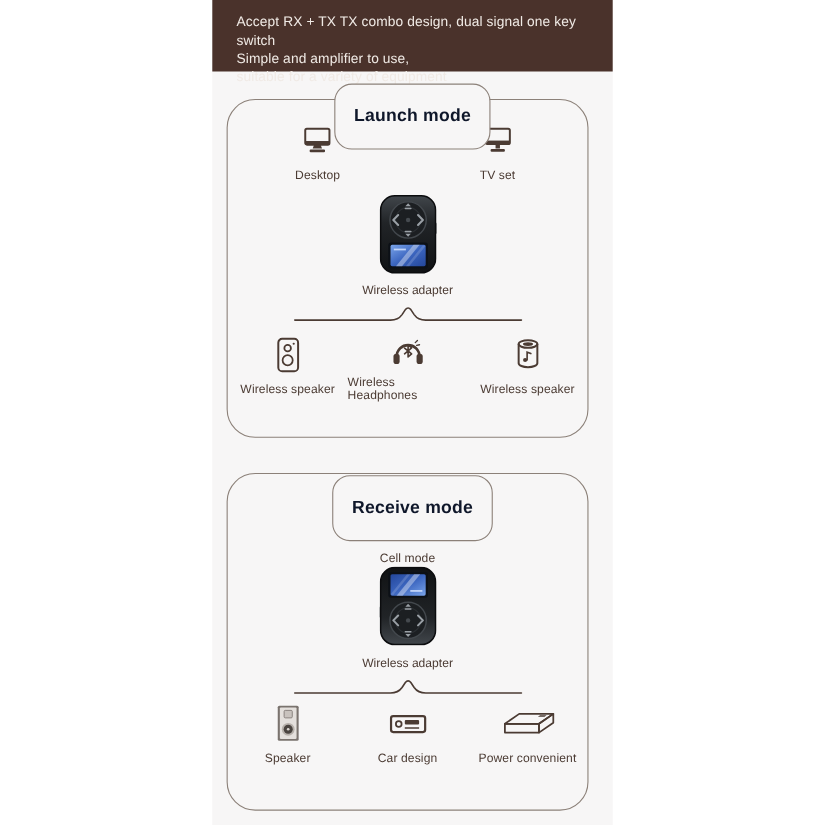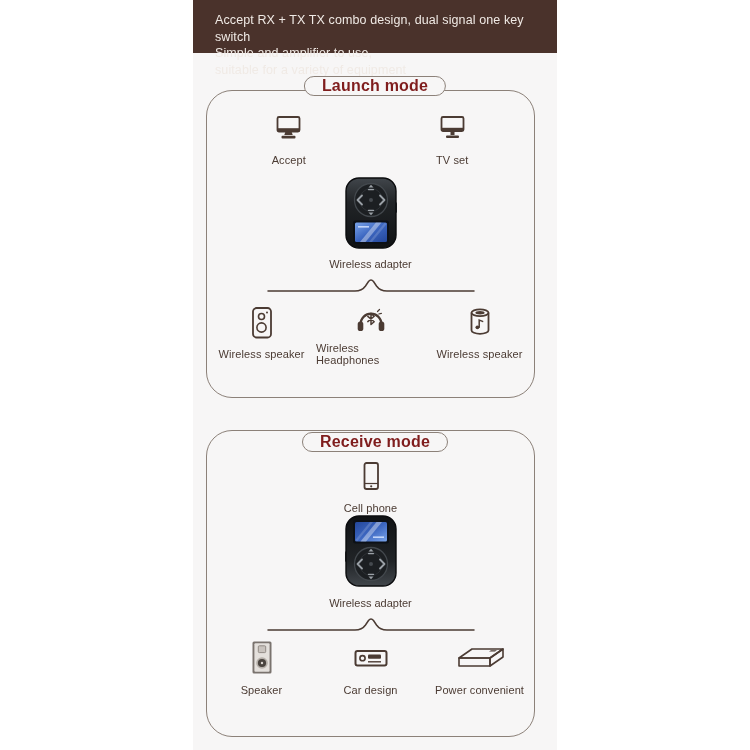--- a/index.html
+++ b/index.html
@@ -1,25 +1,25 @@
 <!DOCTYPE html>
 <html><head>
 <meta charset="utf-8">
 <style>
   html,body{margin:0;padding:0;background:#ffffff;}
   body{width:750px;height:750px;position:relative;font-family:"Liberation Sans","DejaVu Sans",sans-serif;-webkit-font-smoothing:antialiased;}
   .canvas{position:absolute;left:193px;top:0;width:364px;height:750px;background:#f7f6f6;}
   
-  .header{position:absolute;left:0;top:0;width:364px;height:53px;background:#4a322b;box-sizing:border-box;padding:12px 14px 0 22px;}
+  .header{position:absolute;left:0;top:0;width:364px;height:65px;background:#4a322b;box-sizing:border-box;padding:12px 14px 0 22px;}
   .header p{margin:0;font-size:12.5px;line-height:16.5px;color:#f0eae5;letter-spacing:.1px;}
   
   .mode-box{position:absolute;left:13px;width:329px;border:1.5px solid #8c8179;border-radius:26px;box-sizing:border-box;}
   .box-launch{top:90px;height:308px;}
   .box-receive{top:430px;height:307px;}
-  .mode-pill{position:absolute;left:50%;transform:translateX(-50%);background:#f7f6f6;border:1.5px solid #8c8179;border-radius:16px;padding:0 17px;font-size:16px;font-weight:600;color:#7f1d1d;white-space:nowrap;z-index:2;letter-spacing:.2px;}
+  .mode-pill{position:absolute;left:50%;transform:translateX(-50%);background:#f7f6f6;border:1.5px solid #8c8179;border-radius:16px;padding:20px 17px;font-size:16px;font-weight:600;color:#0f172a;white-space:nowrap;z-index:2;letter-spacing:.2px;}
   .pill-launch{top:76px;}
   .pill-receive{top:432px;}
   .row3{position:absolute;left:0;width:100%;display:flex;}
   .cell{flex:1;display:flex;flex-direction:column;align-items:center;gap:7px;}
   .cell .label{font-size:11px;color:#4b3b33;letter-spacing:.1px;}
   .single{position:absolute;left:0;width:100%;display:flex;justify-content:center;}
   .adapter-wrap{position:absolute;left:50%;transform:translateX(-50%);}
   .adapter-label{position:absolute;left:0;width:100%;text-align:center;font-size:11px;color:#4b3b33;}
   .brace{position:absolute;left:50%;transform:translateX(-50%);}
   .icon{display:block;}
@@ -39,21 +39,21 @@
   <div class="mode-box box-launch">
 
     <div class="row3" style="top:24px;">
       <div class="cell">
         <svg class="icon" width="37" height="32" viewBox="0 0 37 32">
           <rect x="7.5" y="2" width="22" height="14.5" rx="1.5" fill="none" stroke="#4b3b33" stroke-width="1.8"></rect>
           <rect x="7.5" y="13.2" width="22" height="3.3" fill="#4b3b33"></rect>
           <path d="M15.5 16.5 h6 l1.2 3.6 h-8.4 z" fill="#4b3b33"></path>
           <rect x="11.5" y="20.8" width="14" height="2.6" rx="1" fill="#4b3b33"></rect>
         </svg>
-        <span class="label">Accept</span>
+        <span class="label">Desktop</span>
       </div>
       <div class="cell">
         <svg class="icon" width="37" height="32" viewBox="0 0 37 32">
           <rect x="7.5" y="2" width="22" height="14" rx="1.5" fill="none" stroke="#4b3b33" stroke-width="1.8"></rect>
           <rect x="7.5" y="12.8" width="22" height="3.2" fill="#4b3b33"></rect>
           <rect x="16.5" y="16" width="4" height="4" fill="#4b3b33"></rect>
           <rect x="12" y="20.4" width="13" height="2.6" rx="1" fill="#4b3b33"></rect>
         </svg>
         <span class="label">TV set</span>
       </div>
@@ -133,21 +133,21 @@
   <div class="mode-pill pill-receive">Receive mode</div>
   <div class="mode-box box-receive">
 
     <div class="single" style="top:30px;">
       <div class="cell">
         <svg class="icon" width="36" height="34" viewBox="0 0 36 34">
           <rect x="11.5" y="2" width="13.5" height="26" rx="2" fill="none" stroke="#4b3b33" stroke-width="1.8"></rect>
           <line x1="11.5" y1="22.5" x2="25" y2="22.5" stroke="#4b3b33" stroke-width="1.2"></line>
           <circle cx="18.2" cy="25.3" r="1.1" fill="#4b3b33"></circle>
         </svg>
-        <span class="label">Cell phone</span>
+        <span class="label">Cell mode</span>
       </div>
     </div>
 
     <div class="adapter-wrap" style="top:84px;">
       <svg width="52" height="72" viewBox="0 0 52 72">
         <defs>
           <linearGradient id="gb2" x1="0" y1="0" x2="0" y2="1">
             <stop offset="0" stop-color="#41464b"></stop>
               <stop offset="0.35" stop-color="#212427"></stop>
               <stop offset="1" stop-color="#101214"></stop>

